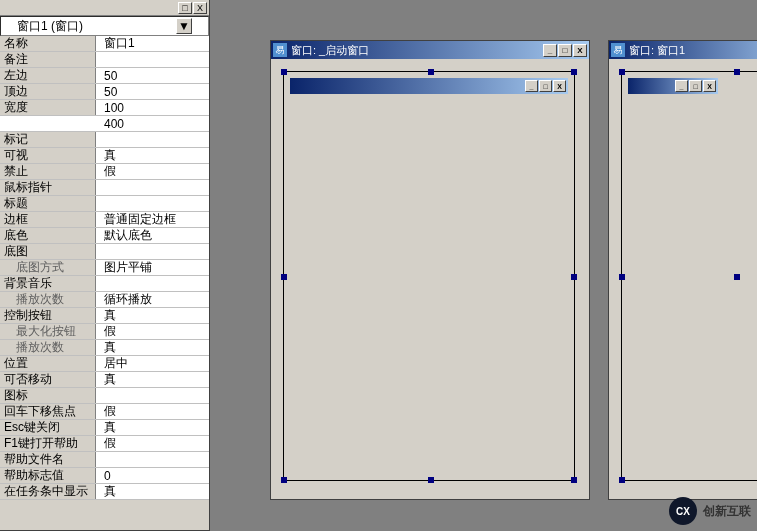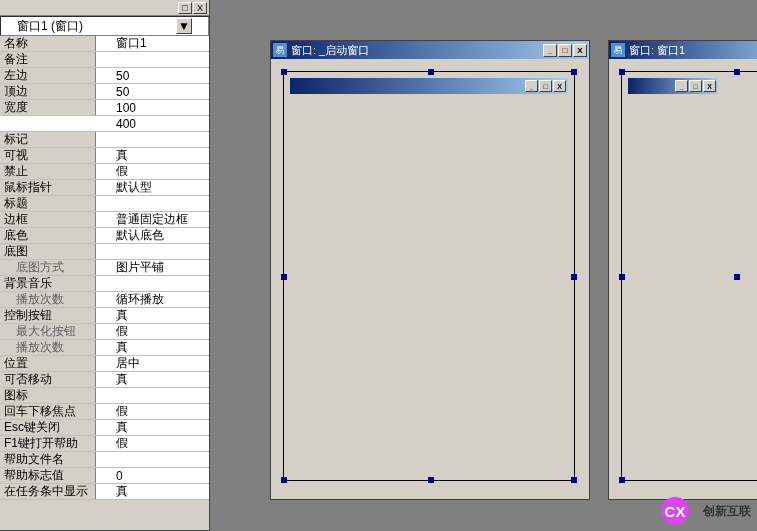--- a/index.html
+++ b/index.html
@@ -9,41 +9,41 @@
   .prop-panel { position: absolute; left: 0; top: 0; width: 210px; height: 531px; background: #d4d0c8; border: 1px solid #404040; border-left: none; border-top: none; }
   .prop-panel-titlebar { height: 16px; background: #d4d0c8; display: flex; justify-content: flex-end; align-items: center; padding-right: 2px; border-bottom: 1px solid #808080; }
   .prop-panel-ctrl { width: 14px; height: 12px; background: #d4d0c8; border: 1px solid #fff; border-right-color: #404040; border-bottom-color: #404040; margin-left: 1px; display: flex; align-items: center; justify-content: center; font-size: 9px; cursor: pointer; }
   .prop-select { width: 100%; height: 20px; background: #fff; border: 1px inset #808080; padding: 0 16px; display: flex; align-items: center; justify-content: space-between; }
   .prop-select-arrow { width: 16px; height: 16px; background: #d4d0c8; border: 1px solid #fff; border-right-color: #404040; border-bottom-color: #404040; display: flex; align-items: center; justify-content: center; }
   .prop-grid { background: #fff; }
   .prop-row { display: flex; height: 16px; border-bottom: 1px solid #c0c0c0; }
   .prop-row.selected .prop-label { background: #0a246a; color: #fff; margin-top: 20px; }
   .prop-label { width: 96px; padding-left: 4px; background: #d4d0c8; border-right: 1px solid #808080; display: flex; align-items: center; white-space: nowrap; overflow: hidden; }
   .prop-label.indent { padding-left: 16px; color: #606060; }
-  .prop-value { flex: 1; padding-left: 20px; display: flex; align-items: center; background: #fff; white-space: nowrap; overflow: hidden; }
+  .prop-value { flex: 1; padding-left: 8px; display: flex; align-items: center; background: #fff; white-space: nowrap; overflow: hidden; }
 
   
   .design-area { position: absolute; left: 218px; top: 0; right: 0; height: 531px; background: #808080; }
 
   .design-window { position: absolute; background: #d4d0c8; border: 1px solid #404040; }
   .design-titlebar { height: 18px; background: linear-gradient(to right, #0a246a, #a6caf0); display: flex; align-items: center; padding: 0 2px; color: #fff; font-size: 11px; }
   .design-titlebar .icon { width: 14px; height: 14px; background: #5090d0; margin-right: 4px; display: flex; align-items: center; justify-content: center; font-size: 9px; }
   .design-titlebar .title-text { flex: 1; white-space: nowrap; overflow: hidden; }
   .design-titlebar .win-btns { display: flex; }
   .design-titlebar .win-btn { width: 14px; height: 13px; background: #d4d0c8; border: 1px solid #fff; border-right-color: #404040; border-bottom-color: #404040; margin-left: 1px; display: flex; align-items: center; justify-content: center; color: #000; font-size: 8px; font-weight: bold; cursor: pointer; }
 
   .design-canvas { position: relative; margin: 12px; background: #d4d0c8; background-image: radial-gradient(circle, #606060 0.6px, transparent 0.6px); background-size: 8px 8px; border: 1px solid #000; }
   .inner-window { position: absolute; left: 6px; top: 6px; }
   .inner-titlebar { height: 16px; background: linear-gradient(to right, #0a246a, #a6caf0); display: flex; align-items: center; justify-content: flex-end; padding: 0 2px; }
   .inner-titlebar .win-btn { width: 13px; height: 12px; background: #d4d0c8; border: 1px solid #fff; border-right-color: #404040; border-bottom-color: #404040; margin-left: 1px; display: flex; align-items: center; justify-content: center; color: #000; font-size: 7px; font-weight: bold; }
 
   .sel-handle { position: absolute; width: 6px; height: 6px; background: #000080; border: 1px solid #000080; }
 
   .watermark { position: absolute; right: 6px; bottom: 6px; display: flex; align-items: center; color: #333; font-size: 12px; font-weight: bold; }
-  .watermark .logo { width: 28px; height: 28px; border-radius: 50%; background: #d946ef; color: #fff; display: flex; align-items: center; justify-content: center; margin-right: 14px; font-size: 15px; }
+  .watermark .logo { width: 28px; height: 28px; border-radius: 50%; background: #0f172a; color: #fff; display: flex; align-items: center; justify-content: center; margin-right: 6px; font-size: 10px; }
 </style>
 </head>
 <body>
 
 <div class="prop-panel">
   <div class="prop-panel-titlebar">
     <div class="prop-panel-ctrl">
         <span>□</span>
       </div>
     <div class="prop-panel-ctrl">
@@ -88,21 +88,20 @@
       <div class="prop-row">
         <div class="prop-label">可视</div>
         <div class="prop-value">真</div>
       </div>
       <div class="prop-row">
         <div class="prop-label">禁止</div>
         <div class="prop-value">假</div>
       </div>
       <div class="prop-row">
         <div class="prop-label">鼠标指针</div>
-        <div class="prop-value">默认型</div>
       </div>
       <div class="prop-row">
         <div class="prop-label">标题</div>
         <div class="prop-value"></div>
       </div>
       <div class="prop-row">
         <div class="prop-label">边框</div>
         <div class="prop-value">普通固定边框</div>
       </div>
       <div class="prop-row">

